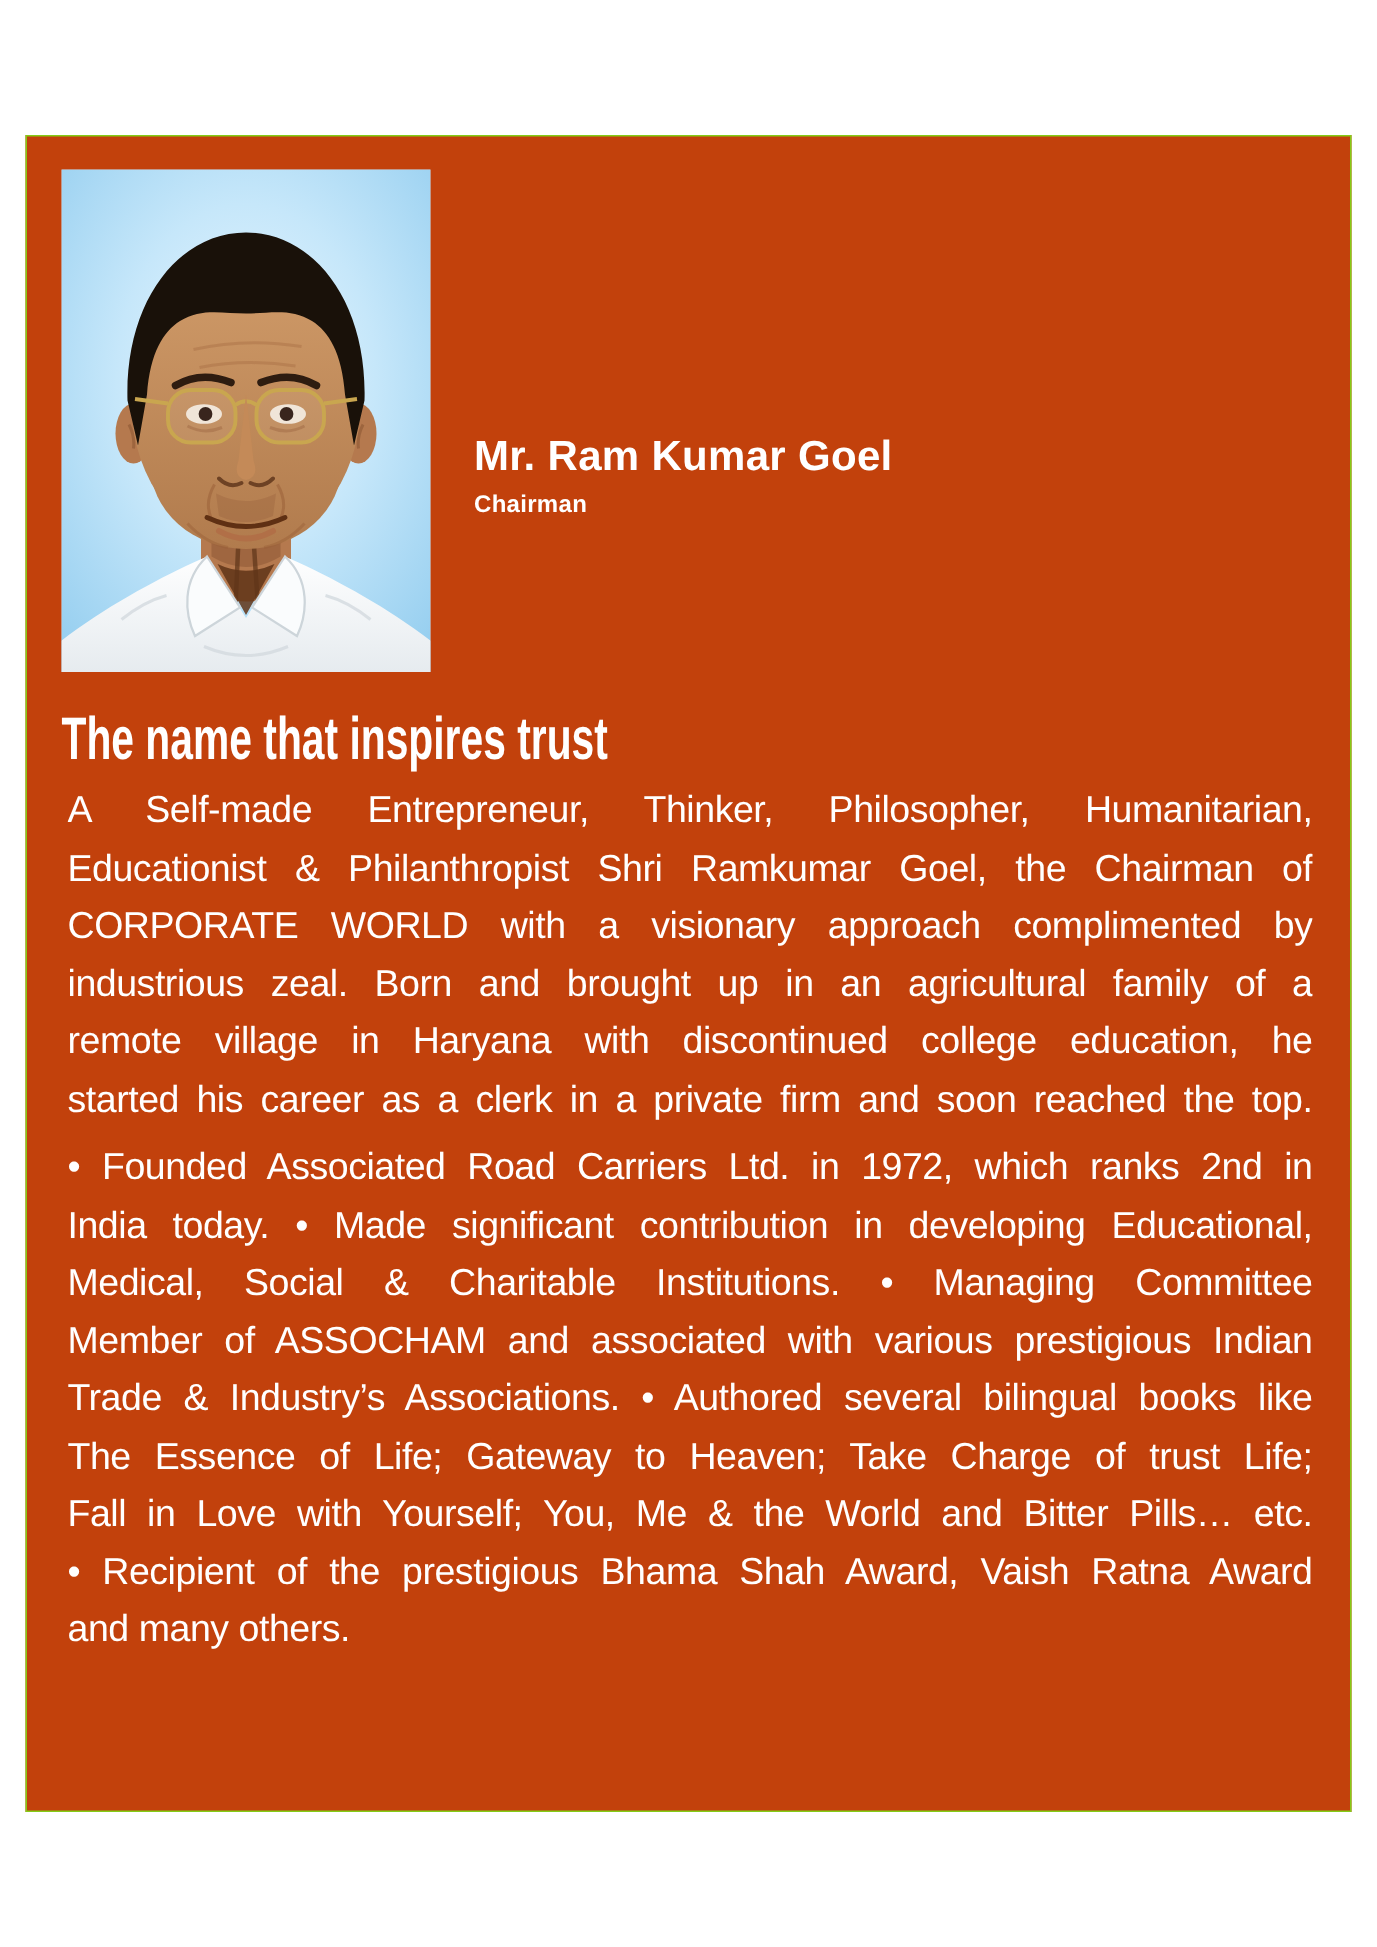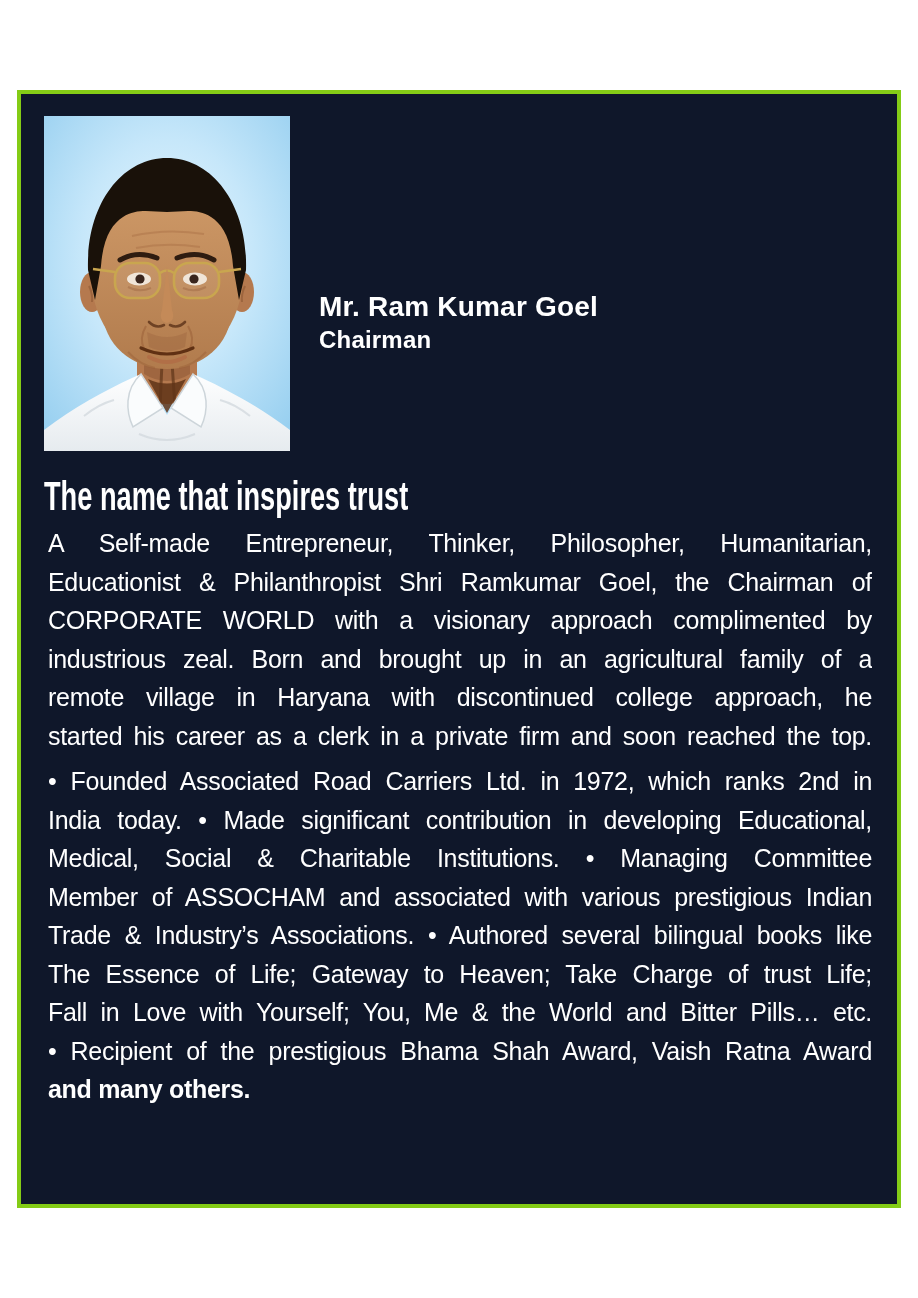--- a/index.html
+++ b/index.html
@@ -2,53 +2,53 @@
 <html><head>
 <meta charset="utf-8">
 <style>
   html,body{margin:0;padding:0;background:#ffffff;}
   body{
     width:918px;height:1298px;position:relative;overflow:hidden;
     font-family:"Liberation Sans","DejaVu Sans",sans-serif;
   }
   .card{
     position:absolute;left:17px;top:90px;width:884px;height:1118px;
-    box-sizing:border-box;background:#0f172a;
-    border:4px solid #84cc16;
+    box-sizing:border-box;background:#c2410c;
+    border:1px solid #84cc16;
     padding:382px 21px 0 23px;
     color:#ffffff;
   }
   .photo{
     position:absolute;left:23px;top:22px;width:246px;height:335px;
     overflow:hidden;background:#bfe2f7;
   }
   .photo svg{display:block;width:100%;height:100%;}
   .name-block{
     position:absolute;left:298px;top:196px;line-height:1;
   }
   .person-name{
     font-size:28px;font-weight:bold;letter-spacing:0.2px;line-height:34px;
   }
   .person-title{
-    font-size:24px;font-weight:bold;letter-spacing:0.2px;line-height:24px;margin-top:4px;
+    font-size:16px;font-weight:bold;letter-spacing:0.2px;line-height:24px;margin-top:4px;
   }
   .headline{white-space:nowrap;line-height:40px;height:40px;}
   .headline-text{
     display:inline-block;transform:scaleX(0.68);transform-origin:0 50%;
     font-size:40px;font-weight:bold;letter-spacing:0;
   }
   .bio-para{margin:4px;}
   .bio-para.p1{margin-top:8px;}
   .bio-para.p2{margin-top:7px;}
   .line{
     font-size:25px;letter-spacing:-0.3px;line-height:38.5px;
     text-align:justify;text-align-last:justify;
     overflow:hidden;white-space:normal;
   }
-  .line.flush-left{text-align-last:left;font-weight:bold;}
+  .line.flush-left{text-align-last:left;}
   .website{
     margin-top:7px;font-size:27px;letter-spacing:-0.3px;line-height:34px;
     color:#edf6fd;cursor:pointer;
   }
 </style>
 </head>
 <body>
 
 <div class="card">
 
@@ -130,21 +130,21 @@
 
   <div class="headline">
     <span class="headline-text">The name that inspires trust</span>
   </div>
 
   <div class="bio-para p1">
     <div class="line">A Self-made Entrepreneur, Thinker, Philosopher, Humanitarian,</div>
     <div class="line">Educationist &amp; Philanthropist Shri Ramkumar Goel, the Chairman of</div>
     <div class="line">CORPORATE WORLD with a visionary approach complimented by</div>
     <div class="line">industrious zeal. Born and brought up in an agricultural family of a</div>
-    <div class="line">remote village in Haryana with discontinued college approach, he</div>
+    <div class="line">remote village in Haryana with discontinued college education, he</div>
     <div class="line">started his career as a clerk in a private firm and soon reached the top.</div>
   </div>
 
   <div class="bio-para p2">
     <div class="line">• Founded Associated Road Carriers Ltd. in 1972, which ranks 2nd in</div>
     <div class="line">India today. • Made significant contribution in developing Educational,</div>
     <div class="line">Medical, Social &amp; Charitable Institutions. • Managing Committee</div>
     <div class="line">Member of ASSOCHAM and associated with various prestigious Indian</div>
     <div class="line">Trade &amp; Industry’s Associations. • Authored several bilingual books like</div>
     <div class="line">The Essence of Life; Gateway to Heaven; Take Charge of trust Life;</div>

